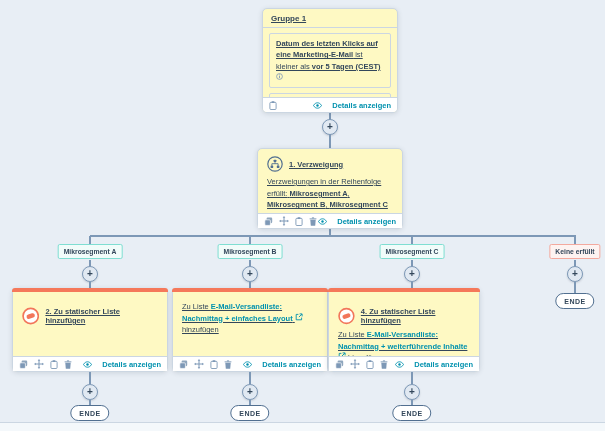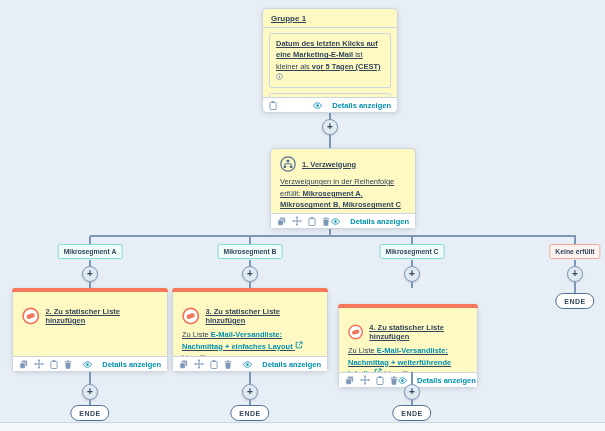--- a/index.html
+++ b/index.html
@@ -12,21 +12,21 @@
   .plus-node span{font-size:10px;font-weight:bold;color:#33475b;line-height:1;margin-top:-1px;}
   .card{position:absolute;background:#fef9c3;border:1px solid #cbd6e2;border-radius:5px;box-shadow:0 1px 5px rgba(45,62,80,.15);box-sizing:border-box;text-decoration:underline;}
   .group-card{left:262px;top:8px;width:136px;height:105px;overflow:hidden;}
   .group-title{font-size:8px;font-weight:bold;padding:5px 8px 4px;border-bottom:1px solid #cbd6e2;}
   .cond-box{border:1px solid #cbd6e2;border-radius:2px;margin:5px 6px 0;padding:4px 6px;font-size:7.5px;line-height:1.5;}
   .cond-box b{font-weight:bold;}
   .card-footer{position:absolute;left:0;right:0;bottom:0;height:14px;background:#fff;border-top:1px solid #cbd6e2;display:flex;align-items:center;justify-content:space-between;padding:0 6px;}
   .footer-icons{display:flex;align-items:center;gap:6px;}
   .footer-icons .ic{display:inline-flex;cursor:pointer;}
   .details-link{display:inline-flex;align-items:center;gap:10px;color:#0091ae;font-weight:bold;font-size:7.5px;cursor:pointer;white-space:nowrap;}
-  .branch-card{left:270px;top:148px;width:146px;height:81px;}
+  .branch-card{left:257px;top:148px;width:146px;height:81px;}
   .step-head{display:flex;align-items:center;gap:6px;padding:7px 9px 3px;font-size:7.5px;font-weight:bold;}
   .card-body{padding:1px 9px 0;font-size:7.5px;line-height:1.55;}
   .card-body b{font-weight:bold;}
   .list-link{color:#0091ae;font-weight:bold;}
   .branch-label{position:absolute;top:244px;transform:translateX(-50%);font-size:6.8px;font-weight:bold;padding:3px 5px;border-radius:2px;white-space:nowrap;box-sizing:border-box;color:#33475b;}
   .branch-ok{background:#f1fcfa;border:1px solid #7fded2;}
   .branch-none{background:#fdf3f1;border:1px solid #f3a99e;}
   .action-card{top:288px;height:84px;border-top:none;}
   .accent-bar{position:absolute;left:-1px;right:-1px;top:0;height:4px;background:#f5785a;border-radius:3px 3px 0 0;}
   .action-inner{padding-top:12px;}
@@ -209,29 +209,20 @@
             <circle cx="4.5" cy="3.5" r="1.2" fill="#0091ae"></circle>
           </svg>
         <span>Details anzeigen</span>
       </span>
     </div>
   </div>
 
   <div class="card action-card" style="left:172px;width:156px;">
     <div class="accent-bar"></div>
     <div class="action-inner">
-      <div class="step-head">
-        <svg width="18" height="18" viewBox="0 0 18 18">
-            <circle cx="9" cy="9" r="7.9" fill="#fff" stroke="#f2765a" stroke-width="1.7"></circle>
-            <g transform="rotate(-18 9 9)">
-              <rect x="4.6" y="6.8" width="8.8" height="4.6" rx="2.3" fill="#f2765a"></rect>
-            </g>
-          </svg>
-        <span>3. Zu statischer Liste hinzufügen</span>
-      </div>
       <div class="card-body">
         <span>Zu Liste </span><span class="list-link">E-Mail-Versandliste: Nachmittag + einfaches Layout</span>
         <svg width="8" height="8" viewBox="0 0 8 8">
             <path d="M3.4 1.4H1.2v5.4h5.4V4.6" fill="none" stroke="#0091ae" stroke-width="0.9"></path>
             <path d="M4.6 0.9h2.5v2.5M6.9 1.1L3.9 4.1" fill="none" stroke="#0091ae" stroke-width="0.9"></path>
           </svg>
         <span>hinzufügen</span>
       </div>
     </div>
     <div class="card-footer">
@@ -265,21 +256,21 @@
       <span class="details-link">
         <svg width="9" height="7" viewBox="0 0 9 7">
             <path d="M.5 3.5C1.6 1.6 3 .8 4.5.8S7.4 1.6 8.5 3.5C7.4 5.4 6 6.2 4.5 6.2S1.6 5.4.5 3.5z" fill="none" stroke="#0091ae" stroke-width="0.9"></path>
             <circle cx="4.5" cy="3.5" r="1.2" fill="#0091ae"></circle>
           </svg>
         <span>Details anzeigen</span>
       </span>
     </div>
   </div>
 
-  <div class="card action-card" style="left:338px;width:140px;margin-top:16px;">
+  <div class="card action-card" style="left:328px;width:152px;">
     <div class="accent-bar"></div>
     <div class="action-inner">
       <div class="step-head">
         <svg width="18" height="18" viewBox="0 0 18 18">
             <circle cx="9" cy="9" r="7.9" fill="#fff" stroke="#f2765a" stroke-width="1.7"></circle>
             <g transform="rotate(-18 9 9)">
               <rect x="4.6" y="6.8" width="8.8" height="4.6" rx="2.3" fill="#f2765a"></rect>
             </g>
           </svg>
         <span>4. Zu statischer Liste hinzufügen</span>

